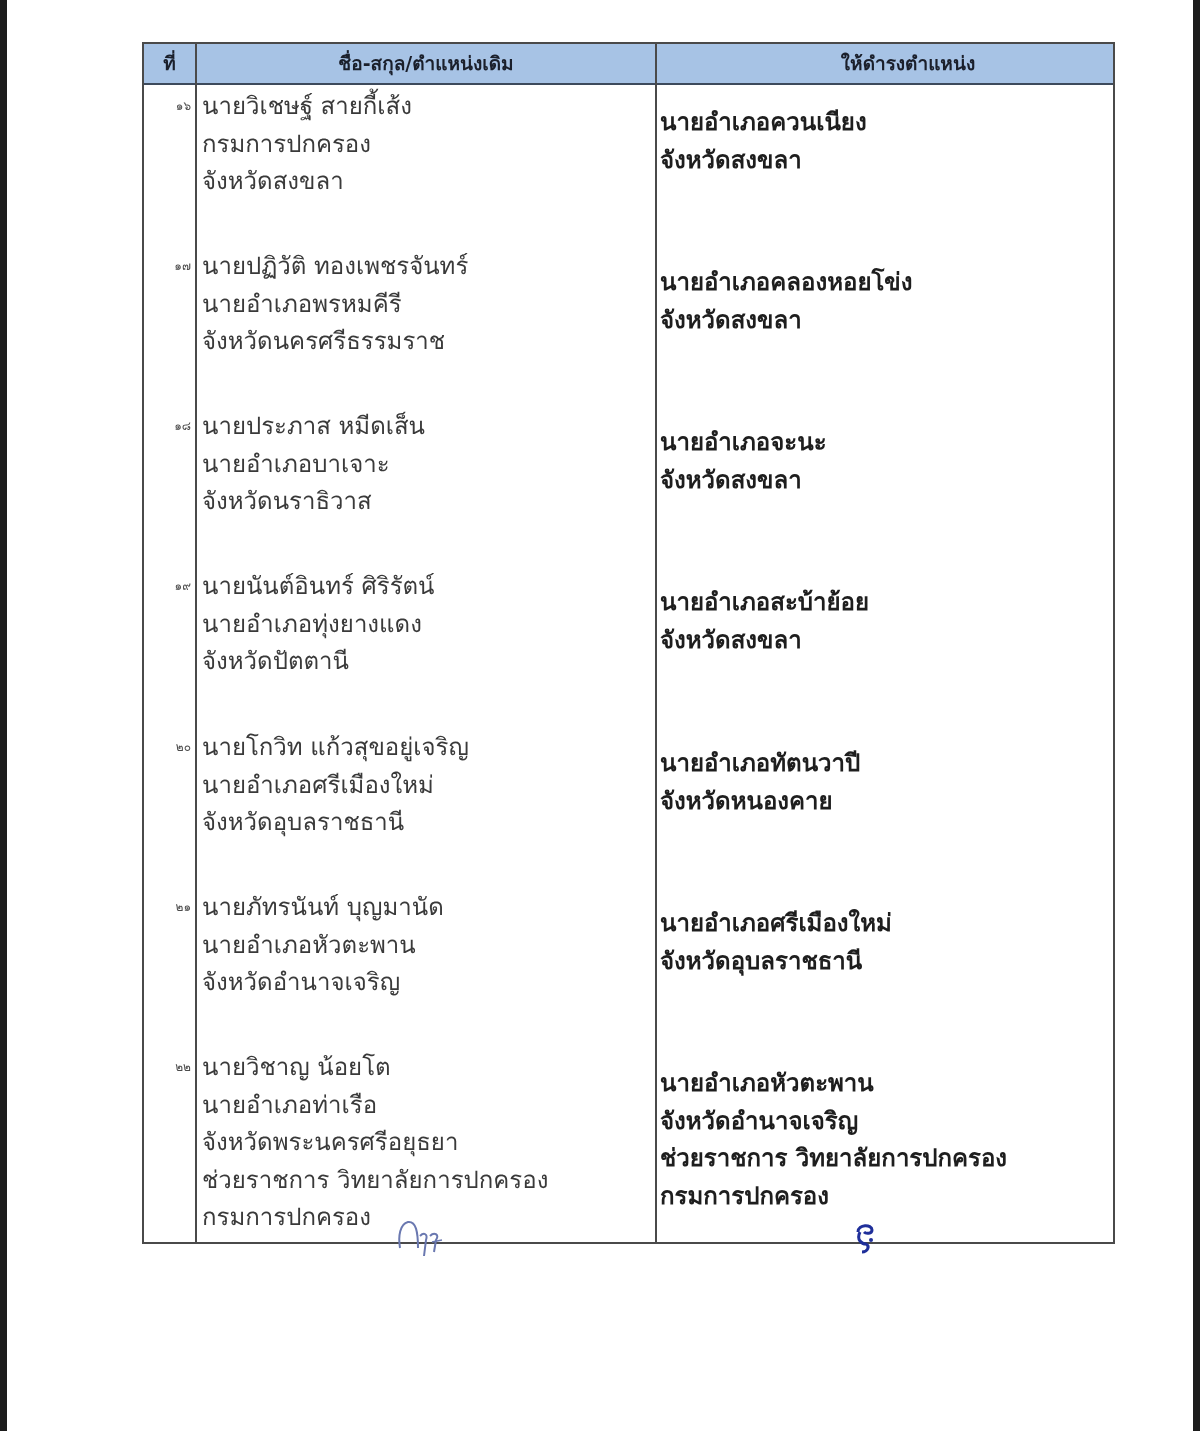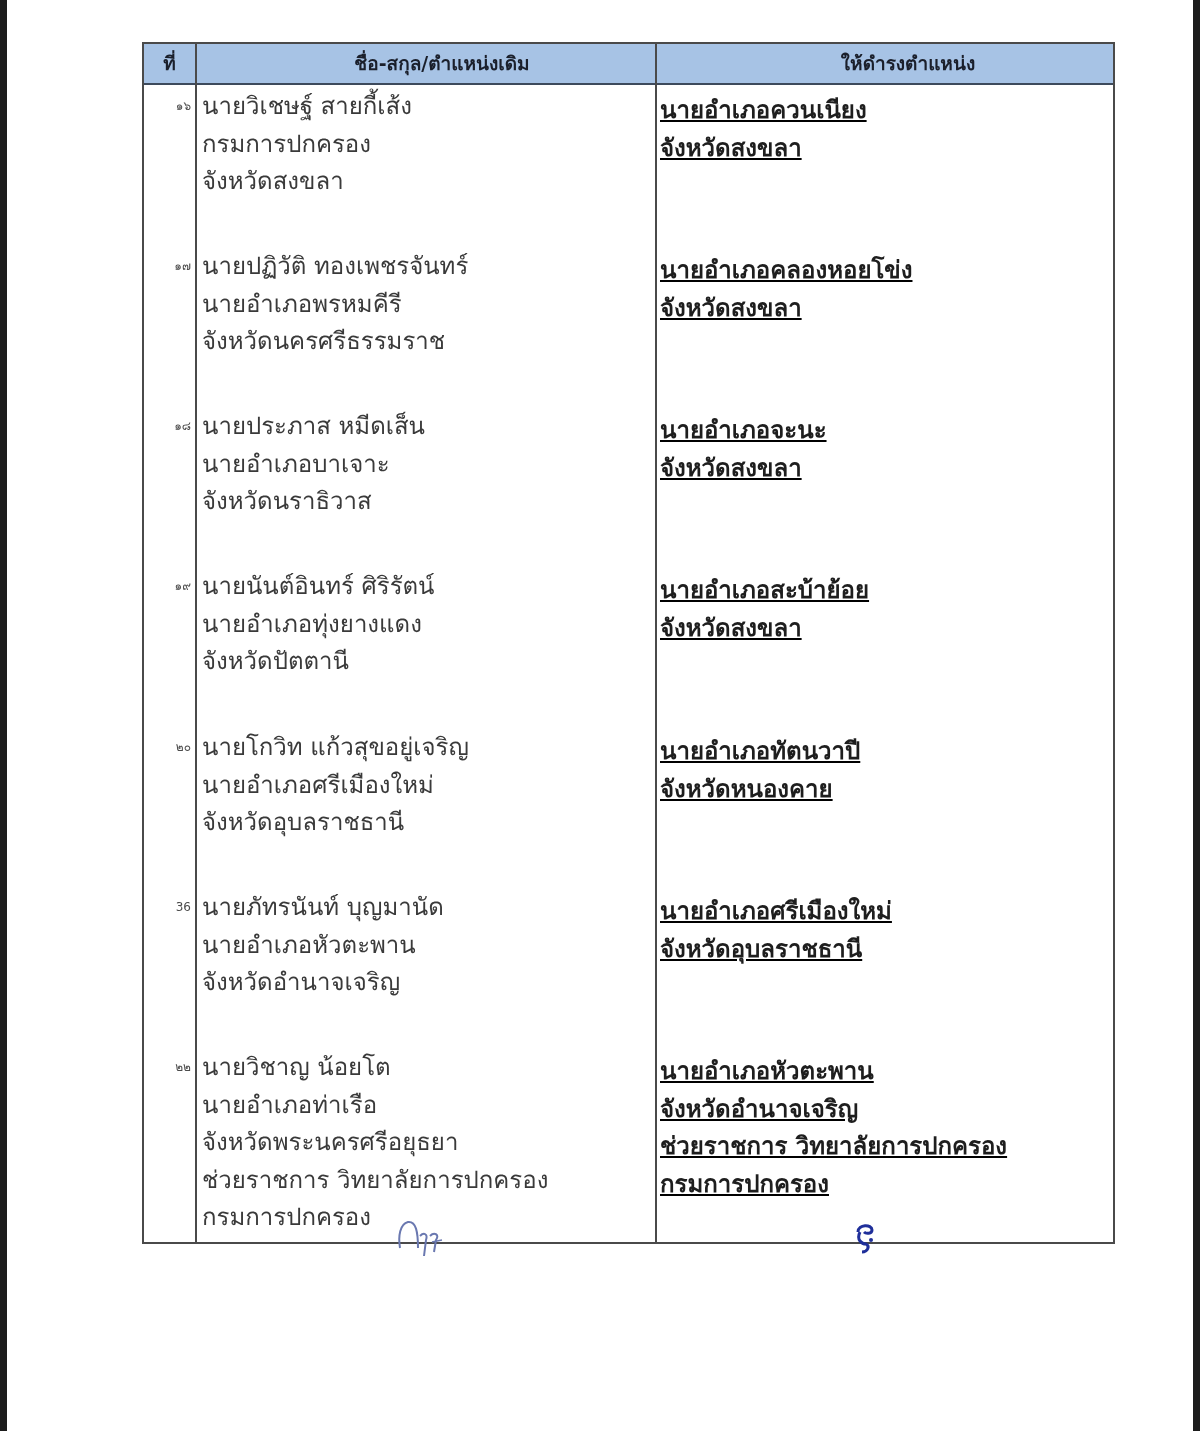--- a/index.html
+++ b/index.html
@@ -21,30 +21,30 @@
   }
   .vline { position:absolute; top:0; bottom:0; width:2px; background:#4a4a4a; }
   .vline.c1 { left:51px; }
   .vline.c2 { left:511px; }
 
   .hcell {
     position:absolute; top:0; height:39px; line-height:39px; text-align:center;
     font-weight:bold; font-size:19px; color:#1a1f2b;
   }
   .hcell.no { left:0; width:51px; }
-  .hcell.name { left:53px; width:458px;margin-left:16px; }
+  .hcell.name { left:53px; width:458px; }
   .hcell.pos { left:535px; width:458px; }
 
   .entry { position:absolute; left:0; right:0; }
   .num {
     position:absolute; left:0; width:47px; text-align:right;
     font-size:12px; color:#4b4b4b; top:0; line-height:37px;
   }
   .lines-old { position:absolute; left:58px; top:0; width:448px; }
-  .lines-new { position:absolute; left:516px; top:4px; width:450px;text-decoration:underline; }
+  .lines-new { position:absolute; left:516px; top:16px; width:450px; }
   .ln { height:37.5px; line-height:37px; font-size:24px; white-space:nowrap; }
   .lines-old .ln { color:#3a3a3a; }
   .lines-new .ln { color:#1e1e1e; font-weight:bold; }
 
   .sig { position:absolute; }
   .sig svg { display:block; }
 </style>
 </head>
 <body>
 
@@ -119,21 +119,21 @@
       <div class="ln">นายอำเภอศรีเมืองใหม่</div>
       <div class="ln">จังหวัดอุบลราชธานี</div>
     </div>
     <div class="lines-new">
       <div class="ln">นายอำเภอทัตนวาปี</div>
       <div class="ln">จังหวัดหนองคาย</div>
     </div>
   </div>
 
   <div class="entry" style="top:845px">
-    <div class="num">36</div>
+    <div class="num">๒๑</div>
     <div class="lines-old">
       <div class="ln">นายภัทรนันท์ บุญมานัด</div>
       <div class="ln">นายอำเภอหัวตะพาน</div>
       <div class="ln">จังหวัดอำนาจเจริญ</div>
     </div>
     <div class="lines-new">
       <div class="ln">นายอำเภอศรีเมืองใหม่</div>
       <div class="ln">จังหวัดอุบลราชธานี</div>
     </div>
   </div>

